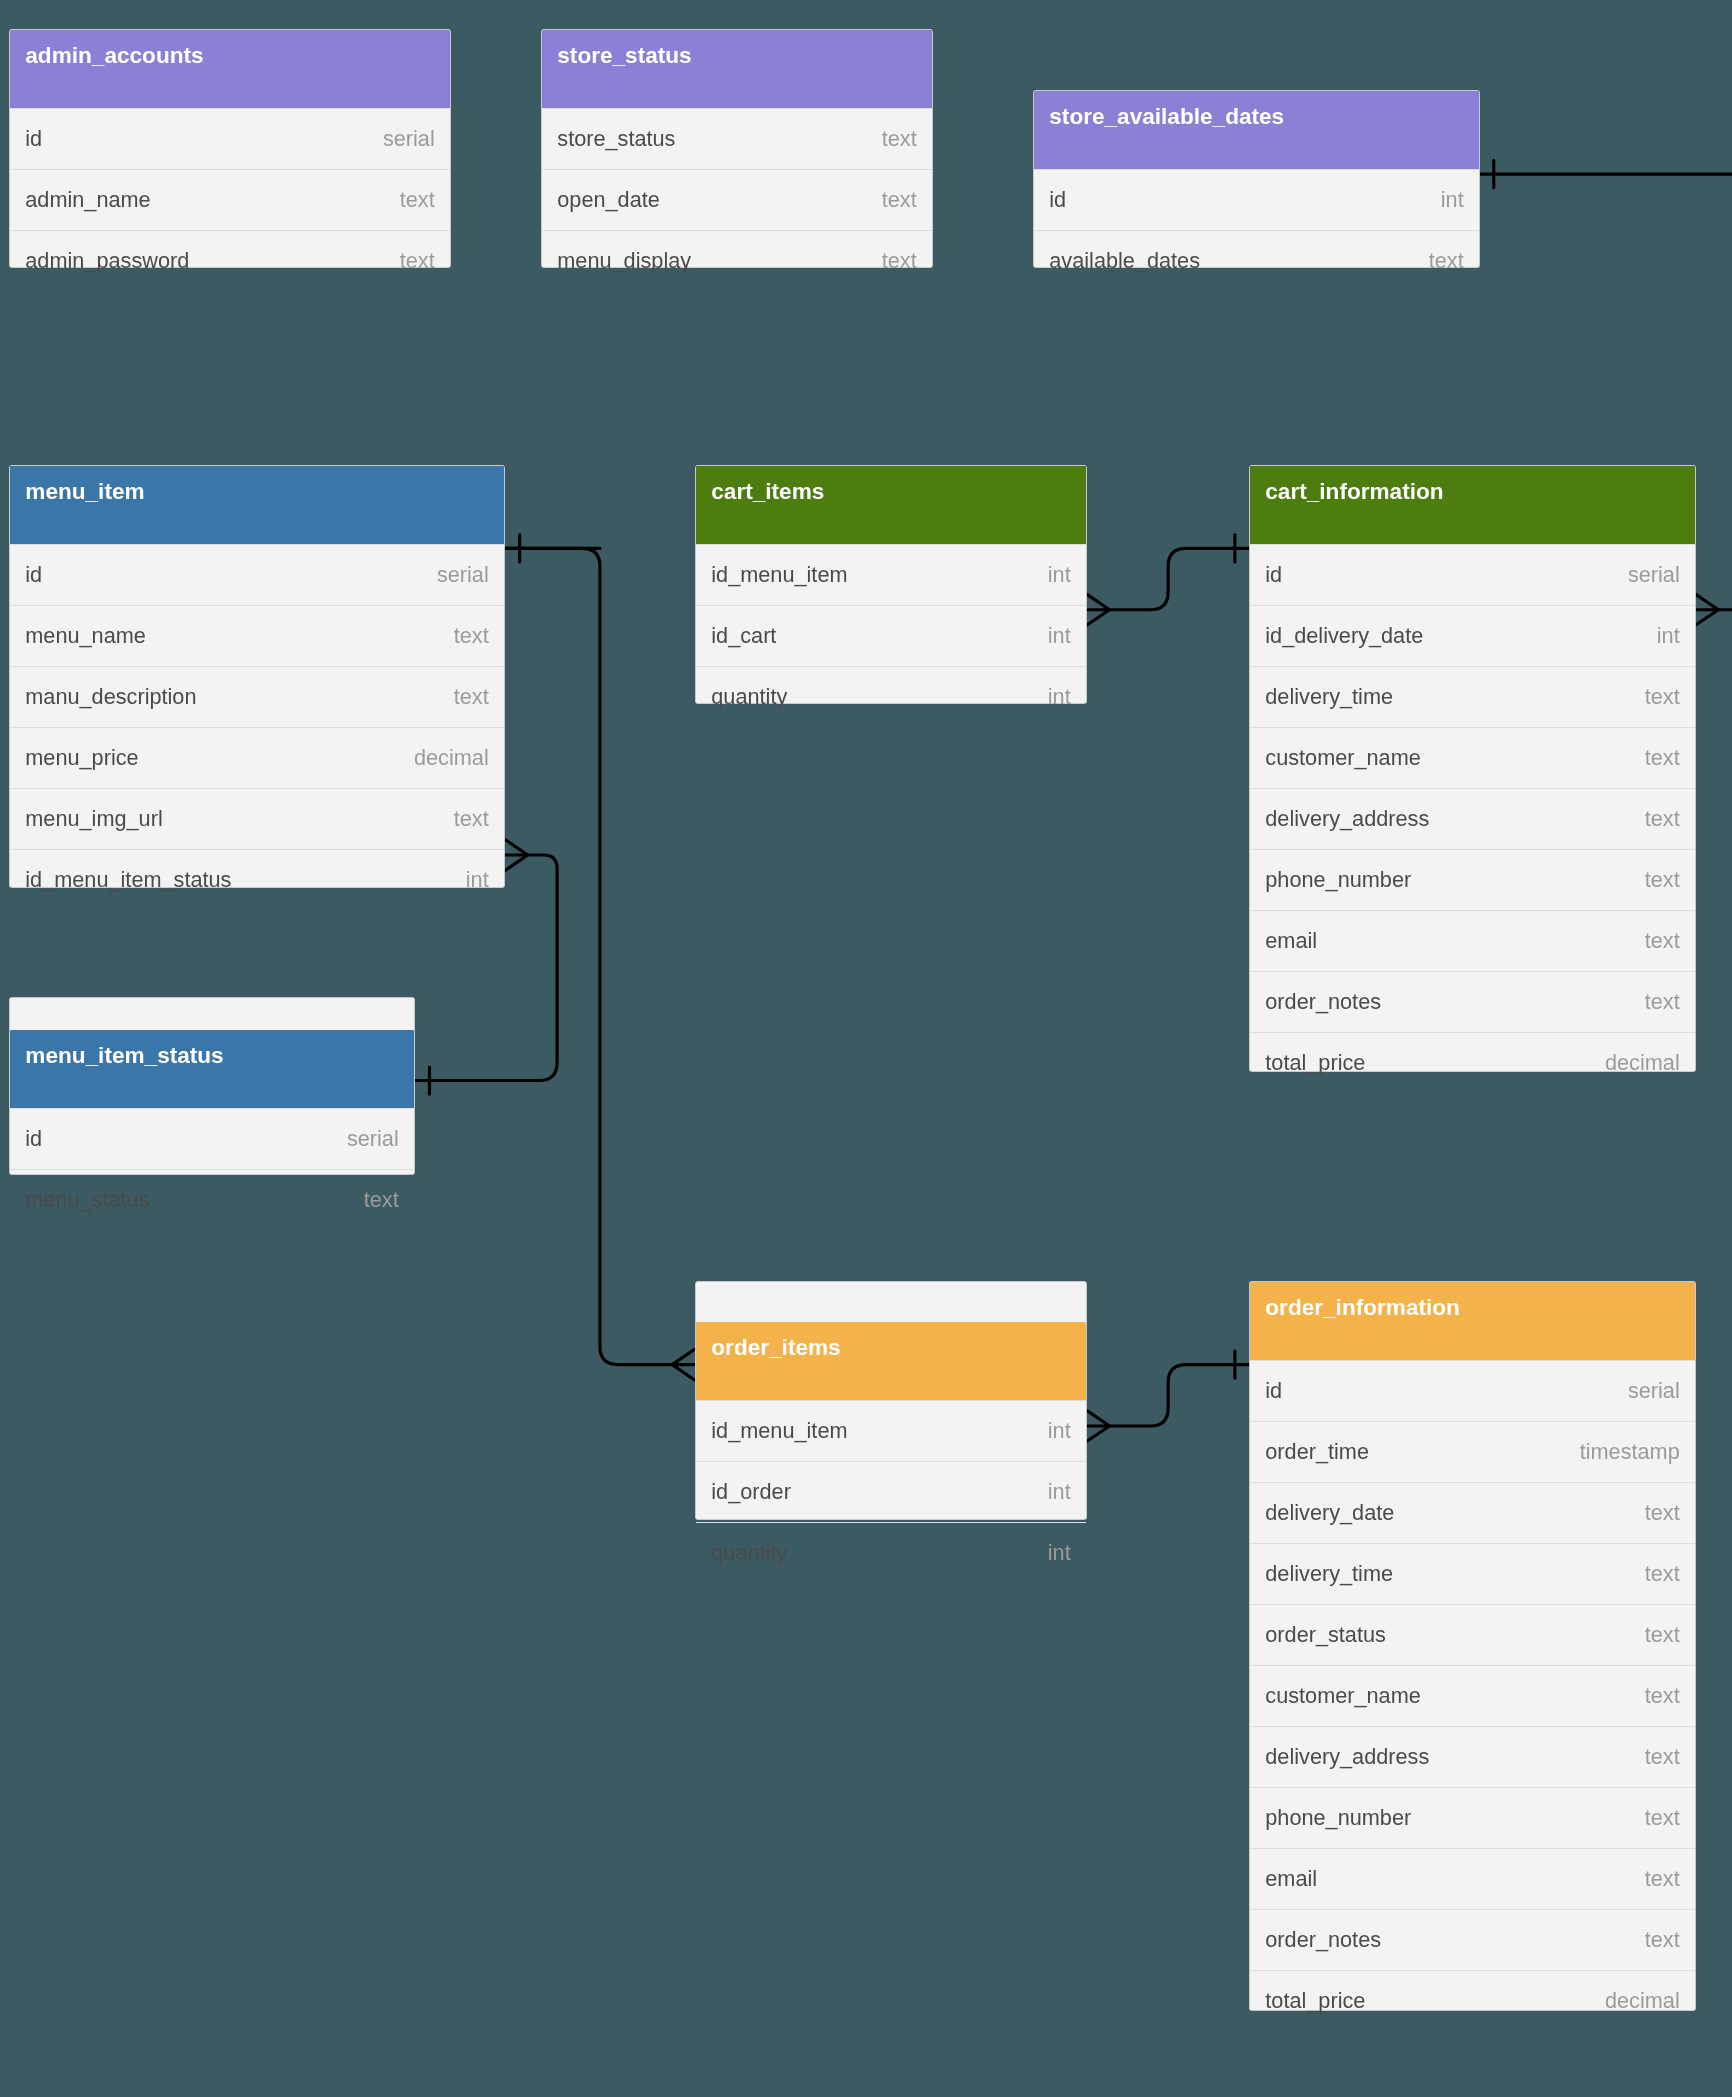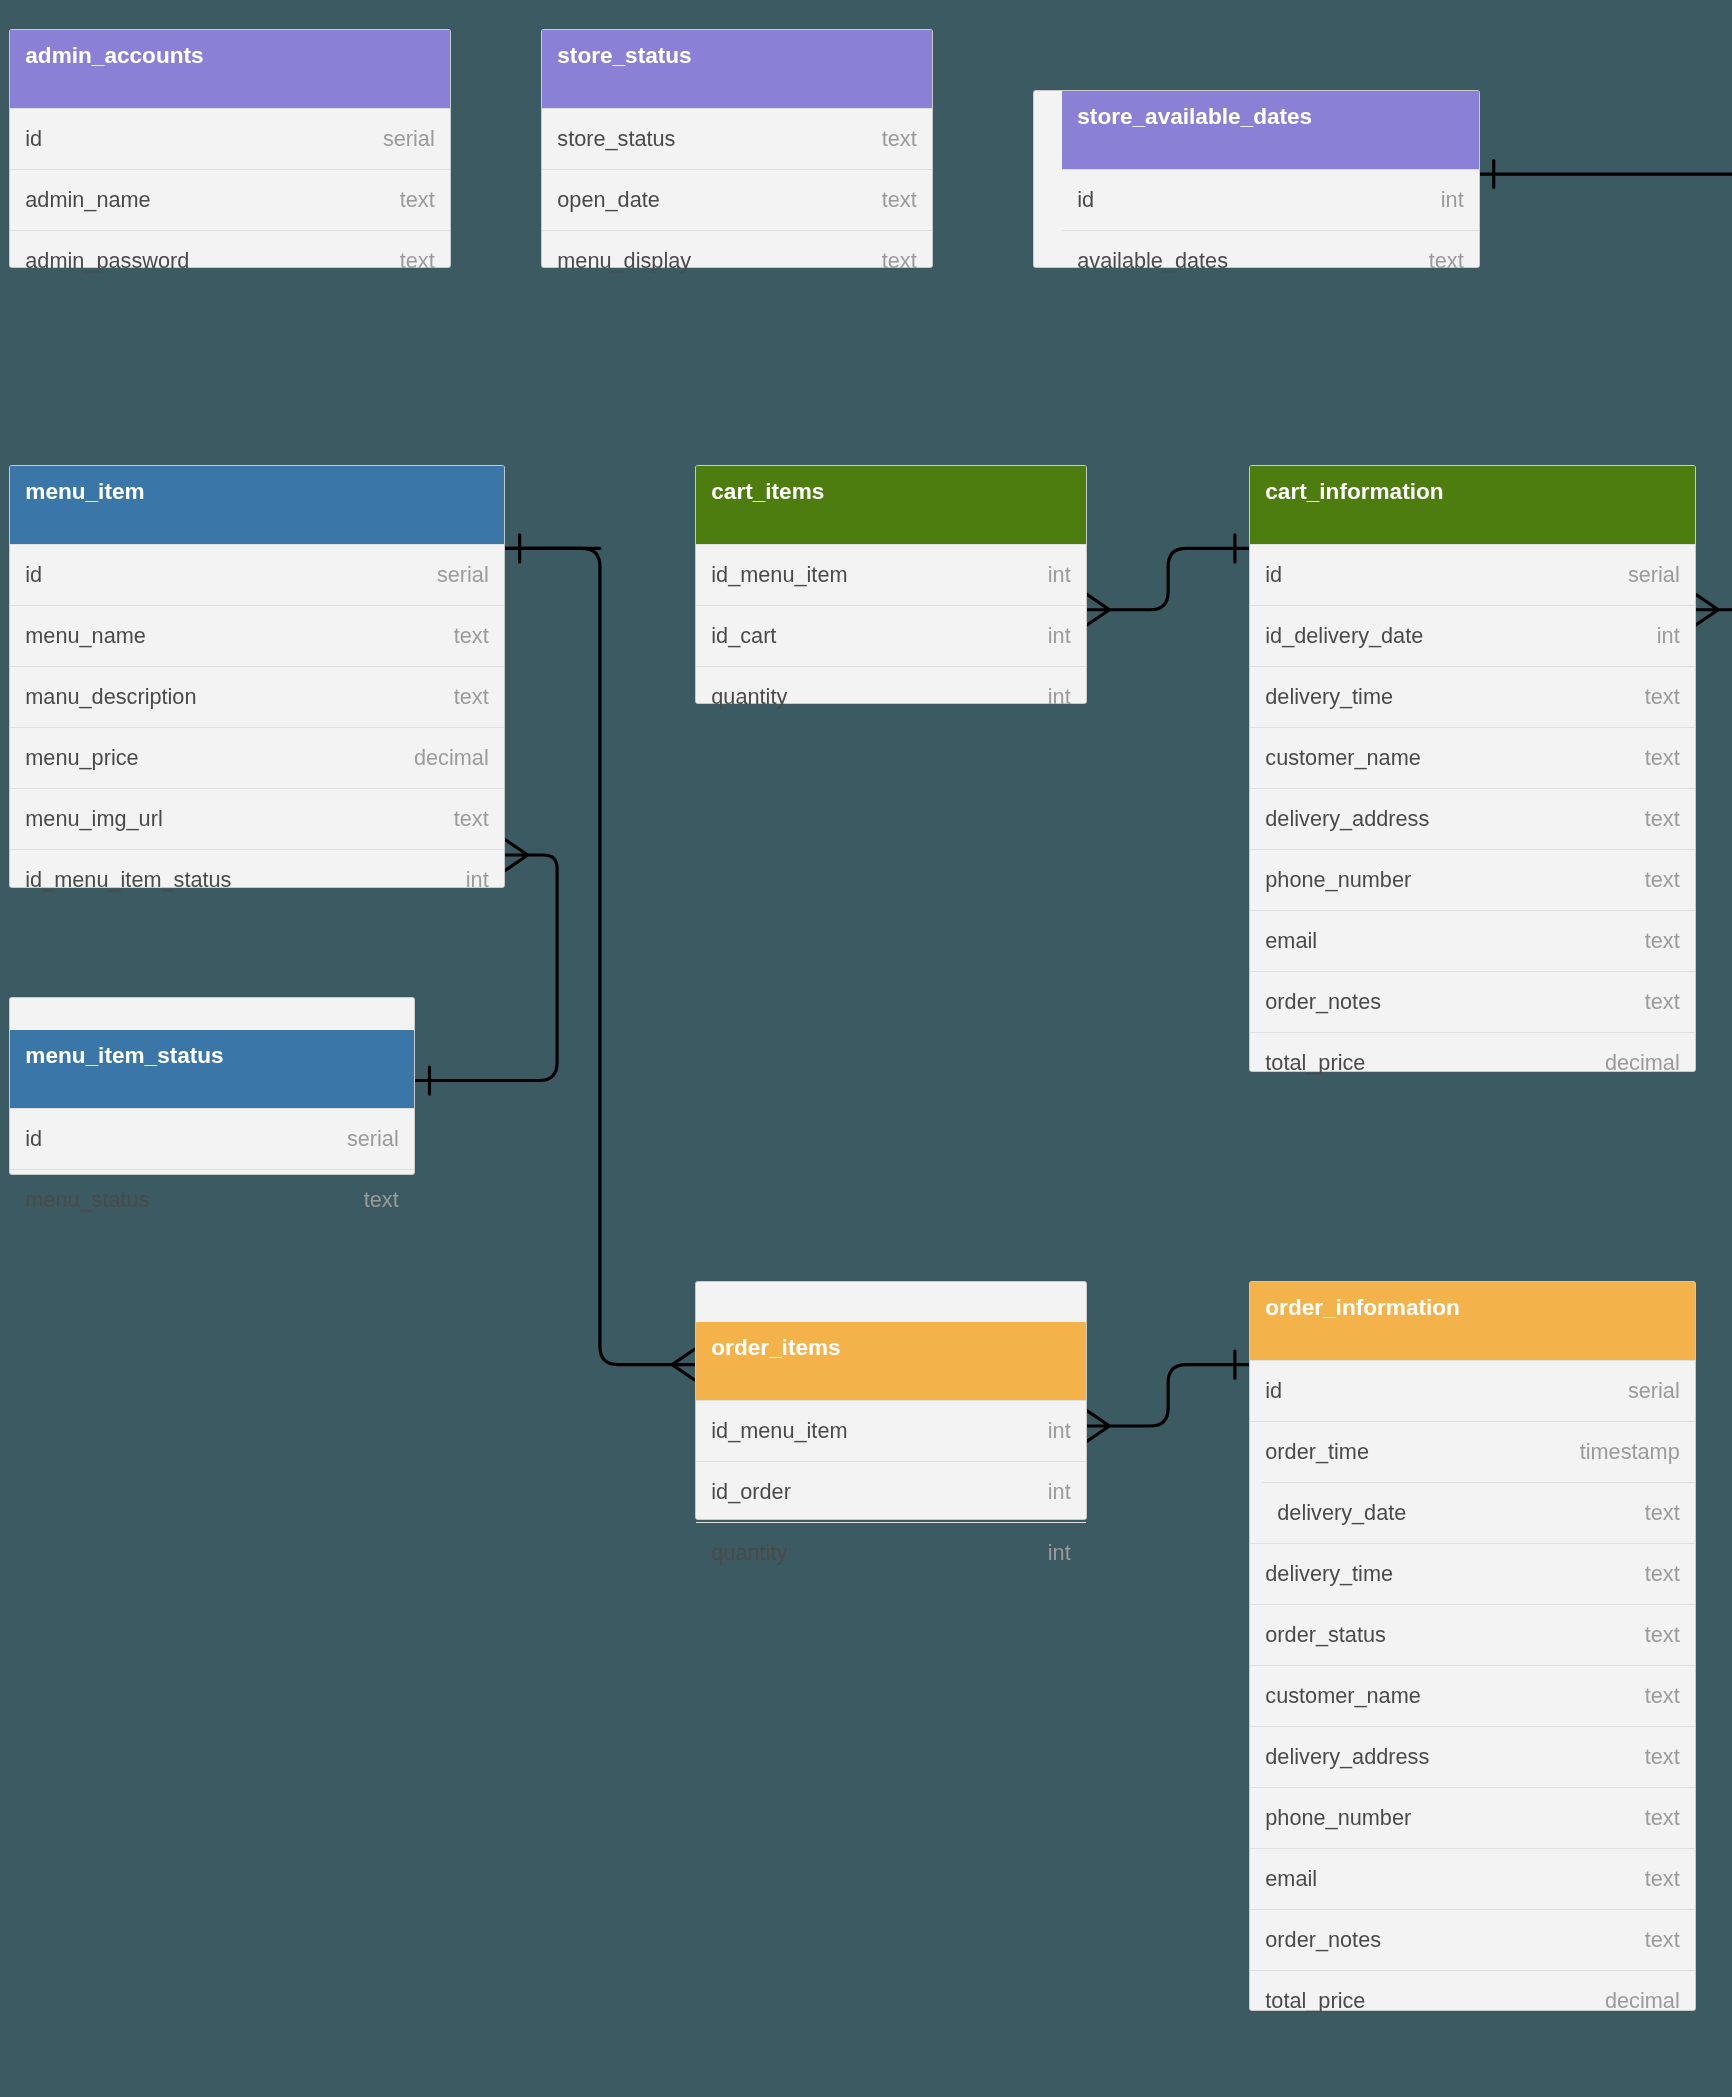--- a/index.html
+++ b/index.html
@@ -93,21 +93,21 @@
       </div>
       <div class="row" style="height: 61px;">
         <span class="col-name">open_date</span>
         <span class="col-type">text</span>
       </div>
       <div class="row" style="height: 61px;">
         <span class="col-name">menu_display</span>
         <span class="col-type">text</span>
       </div>
     </div>
-    <div class="table" style="left: 1033px; top: 90px; width: 447px; height: 178px; padding-left: 28px;">
+    <div class="table" style="left: 1033px; top: 90px; width: 447px; height: 178px;">
       <div class="thead hdr-purple" style="height: 51px; line-height: 24px;">store_available_dates</div>
       <div class="row" style="height: 61px;">
         <span class="col-name">id</span>
         <span class="col-type">int</span>
       </div>
       <div class="row" style="height: 61px;">
         <span class="col-name">available_dates</span>
         <span class="col-type">text</span>
       </div>
     </div>
@@ -221,21 +221,21 @@
     <div class="table" style="left: 1249px; top: 1281px; width: 447px; height: 730px;">
       <div class="thead hdr-orange" style="height: 51px; line-height: 24px;">order_information</div>
       <div class="row" style="height: 61px;">
         <span class="col-name">id</span>
         <span class="col-type">serial</span>
       </div>
       <div class="row" style="height: 61px;">
         <span class="col-name">order_time</span>
         <span class="col-type">timestamp</span>
       </div>
-      <div class="row" style="height: 61px; margin-left: 12px;">
+      <div class="row" style="height: 61px;">
         <span class="col-name">delivery_date</span>
         <span class="col-type">text</span>
       </div>
       <div class="row" style="height: 61px;">
         <span class="col-name">delivery_time</span>
         <span class="col-type">text</span>
       </div>
       <div class="row" style="height: 61px;">
         <span class="col-name">order_status</span>
         <span class="col-type">text</span>

